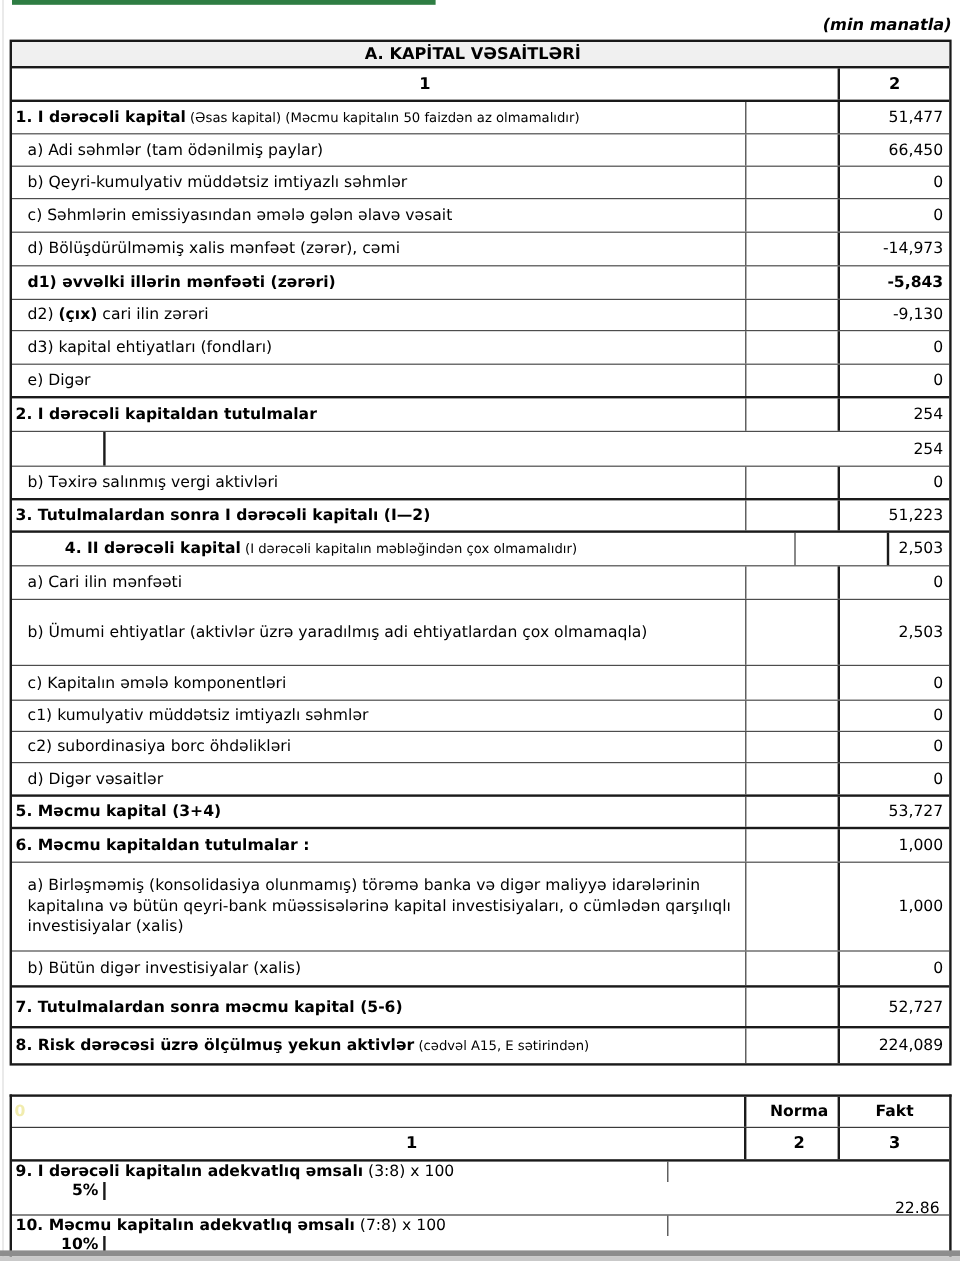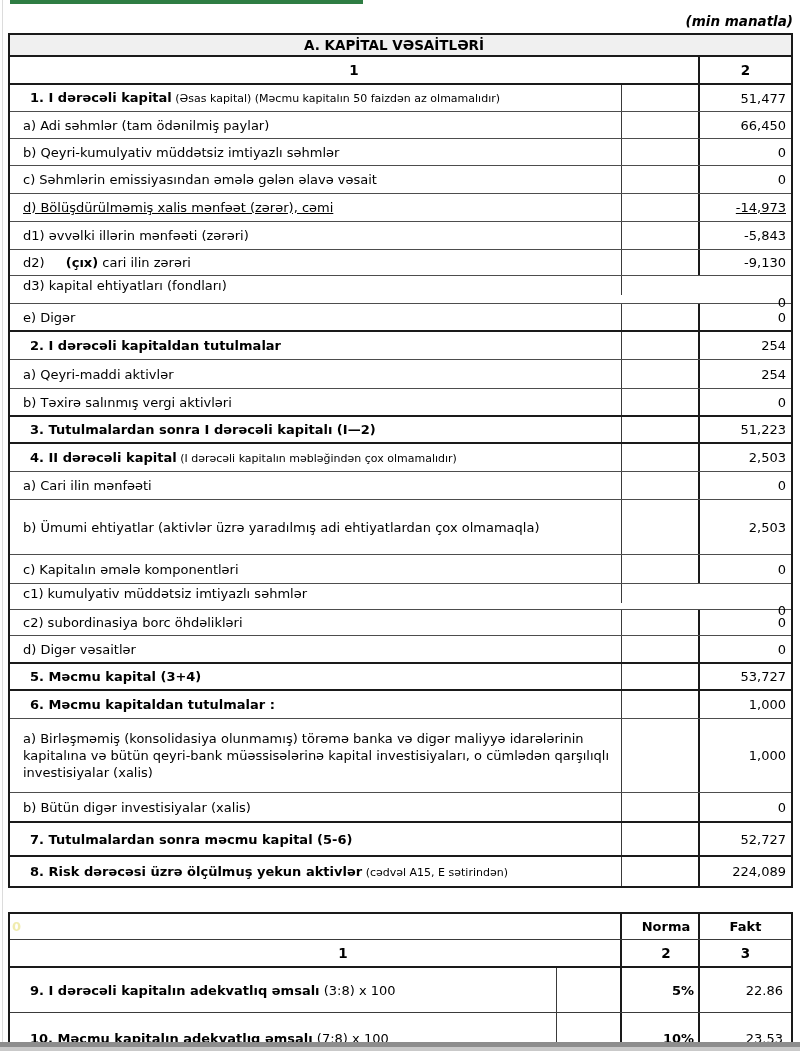--- a/index.html
+++ b/index.html
@@ -25,39 +25,39 @@
   .t1-head .hc2 { flex:1; display:flex; align-items:center; justify-content:center; }
 
   .t1row { display:flex; box-sizing:border-box; }
   .t1row .lab { width:612px; box-sizing:border-box; border-right:1px solid #3a3a3a;
         padding:1px 6px 1px 3px; display:flex; align-items:center;
         font-size:13px; line-height:17px; }
   .t1row .lab.ind { padding-left:13px; }
   .t1row .mid { width:78px; box-sizing:border-box; border-right:2px solid #1a1a1a; }
   .t1row .val { flex:1; display:flex; align-items:center; justify-content:flex-end;
         padding-right:5px; font-size:13px; box-sizing:border-box; }
-  .p.b  { font-weight:bold;margin-left:17px; }
+  .p.b  { font-weight:bold; }
   .p.ns { font-size:11px; }
 
   
   .t2 { position:absolute; left:8px; top:912px; width:785px; height:139px; box-sizing:border-box;
         border:2px solid #1a1a1a; border-bottom:none; overflow:hidden; background:#fff; }
   .t2row { display:flex; box-sizing:border-box; font-size:13px; }
   .t2 .h1 { height:26px; border-bottom:1px solid #3a3a3a; font-weight:bold; }
   .t2 .h2 { height:28px; border-bottom:2px solid #1a1a1a; font-weight:bold; font-size:13.5px; }
   .t2 .hd { width:612px; box-sizing:border-box; border-right:2px solid #1a1a1a;
         display:flex; align-items:center; justify-content:center; }
   .t2 .h1 .hd { justify-content:flex-start; padding-left:2px; }
   .t2 .h2 .hd { padding-left:56px; }
   .t2 .hn { width:78px; box-sizing:border-box; border-right:2px solid #1a1a1a;
         display:flex; align-items:center; justify-content:center;padding-left:12px; }
   .t2 .hf { flex:1; display:flex; align-items:center; justify-content:center; }
   .ghost { font-weight:bold; }
 
-  .t2 .dr { border-bottom:1px solid #3a3a3a; }
+  .t2 .dr { border-bottom:1px solid #3a3a3a;flex-direction:column; }
   .t2 .dd { width:547px; box-sizing:border-box; border-right:1px solid #3a3a3a;
         display:flex; align-items:center; padding-left:3px; line-height:17px; }
   .t2 .ds { width:65px; box-sizing:border-box; border-right:2px solid #1a1a1a; }
   .t2 .dn { width:78px; box-sizing:border-box; border-right:2px solid #1a1a1a;
         display:flex; align-items:center; justify-content:flex-end; padding-right:4px; font-weight:bold; }
   .t2 .df { flex:1; display:flex; align-items:center; justify-content:flex-end; padding-right:8px; }
 
   .band1 { position:absolute; left:0; top:1042px; width:800px; height:5px; background:#8d8d8d; z-index:5; }
   .band2 { position:absolute; left:0; top:1047px; width:800px; height:4px; background:#c9c9c9; z-index:5; }
 </style>
@@ -96,42 +96,42 @@
         <div class="mid"></div>
         <div class="val">0</div>
       </div>
       <div class="t1row" style="height: 28px; border-bottom: 1px solid rgb(77, 77, 77);">
         <div class="lab ind">
           <div><span class="p n">c) Səhmlərin emissiyasından əmələ gələn  əlavə vəsait</span></div>
         </div>
         <div class="mid"></div>
         <div class="val">0</div>
       </div>
-      <div class="t1row" style="height: 28px; border-bottom: 1px solid rgb(77, 77, 77); text-decoration: underline;">
+      <div class="t1row" style="height: 28px; border-bottom: 1px solid rgb(77, 77, 77);">
         <div class="lab ind">
           <div><span class="p n">d)   Bölüşdürülməmiş xalis mənfəət (zərər), cəmi</span></div>
         </div>
         <div class="mid"></div>
         <div class="val">-14,973</div>
       </div>
-      <div class="t1row" style="height: 28px; border-bottom: 1px solid rgb(77, 77, 77);">
+      <div class="t1row" style="height: 28px; border-bottom: 1px solid rgb(77, 77, 77); font-weight: bold;">
         <div class="lab ind">
           <div><span class="p n">d1) əvvəlki illərin mənfəəti (zərəri)</span></div>
         </div>
         <div class="mid"></div>
         <div class="val">-5,843</div>
       </div>
       <div class="t1row" style="height: 26px; border-bottom: 1px solid rgb(77, 77, 77); text-align: center;">
         <div class="lab ind">
           <div><span class="p n">d2) </span><span class="p b">(çıx)</span><span class="p n"> cari ilin zərəri</span></div>
         </div>
         <div class="mid"></div>
         <div class="val">-9,130</div>
       </div>
-      <div class="t1row" style="height: 28px; border-bottom: 1px solid rgb(77, 77, 77); flex-direction: column;">
+      <div class="t1row" style="height: 28px; border-bottom: 1px solid rgb(77, 77, 77);">
         <div class="lab ind">
           <div><span class="p n">d3) kapital ehtiyatları (fondları)</span></div>
         </div>
         <div class="mid"></div>
         <div class="val">0</div>
       </div>
       <div class="t1row" style="height: 28px; border-bottom: 2px solid rgb(26, 26, 26);">
         <div class="lab ind">
           <div><span class="p n">e) Digər</span></div>
         </div>
@@ -139,41 +139,38 @@
         <div class="val">0</div>
       </div>
       <div class="t1row" style="height: 28px; border-bottom: 1px solid rgb(77, 77, 77);">
         <div class="lab">
           <div><span class="p b">2. I dərəcəli kapitaldan  tutulmalar</span></div>
         </div>
         <div class="mid"></div>
         <div class="val">254</div>
       </div>
       <div class="t1row" style="height: 29px; border-bottom: 1px solid rgb(77, 77, 77);">
-        <div class="lab ind">
-          <div><span class="p n">a) Qeyri-maddi aktivlər</span></div>
-        </div>
         <div class="mid"></div>
         <div class="val">254</div>
       </div>
       <div class="t1row" style="height: 28px; border-bottom: 2px solid rgb(26, 26, 26);">
         <div class="lab ind">
           <div><span class="p n">b) Təxirə salınmış vergi aktivləri</span></div>
         </div>
         <div class="mid"></div>
         <div class="val">0</div>
       </div>
       <div class="t1row" style="height: 27px; border-bottom: 2px solid rgb(26, 26, 26);">
         <div class="lab">
           <div><span class="p b">3. Tutulmalardan  sonra I dərəcəli kapitalı (I—2)</span></div>
         </div>
         <div class="mid"></div>
         <div class="val">51,223</div>
       </div>
-      <div class="t1row" style="height: 28px; border-bottom: 1px solid rgb(77, 77, 77);">
+      <div class="t1row" style="height: 28px; border-bottom: 1px solid rgb(77, 77, 77); padding-left: 41px;">
         <div class="lab">
           <div><span class="p b">4. II dərəcəli  kapital</span><span class="p ns"> (I dərəcəli  kapitalın  məbləğindən çox olmamalıdır)</span></div>
         </div>
         <div class="mid"></div>
         <div class="val">2,503</div>
       </div>
       <div class="t1row" style="height: 28px; border-bottom: 1px solid rgb(77, 77, 77);">
         <div class="lab ind">
           <div><span class="p n">a) Cari ilin mənfəəti</span></div>
         </div>
@@ -187,21 +184,21 @@
         <div class="mid"></div>
         <div class="val">2,503</div>
       </div>
       <div class="t1row" style="height: 29px; border-bottom: 1px solid rgb(77, 77, 77);">
         <div class="lab ind">
           <div><span class="p n">c) Kapitalın əmələ komponentləri</span></div>
         </div>
         <div class="mid"></div>
         <div class="val">0</div>
       </div>
-      <div class="t1row" style="height: 26px; border-bottom: 1px solid rgb(77, 77, 77); flex-direction: column;">
+      <div class="t1row" style="height: 26px; border-bottom: 1px solid rgb(77, 77, 77);">
         <div class="lab ind">
           <div><span class="p n">c1) kumulyativ müddətsiz imtiyazlı səhmlər</span></div>
         </div>
         <div class="mid"></div>
         <div class="val">0</div>
       </div>
       <div class="t1row" style="height: 26px; border-bottom: 1px solid rgb(77, 77, 77);">
         <div class="lab ind">
           <div><span class="p n">c2) subordinasiya borc öhdəlikləri</span></div>
         </div>

